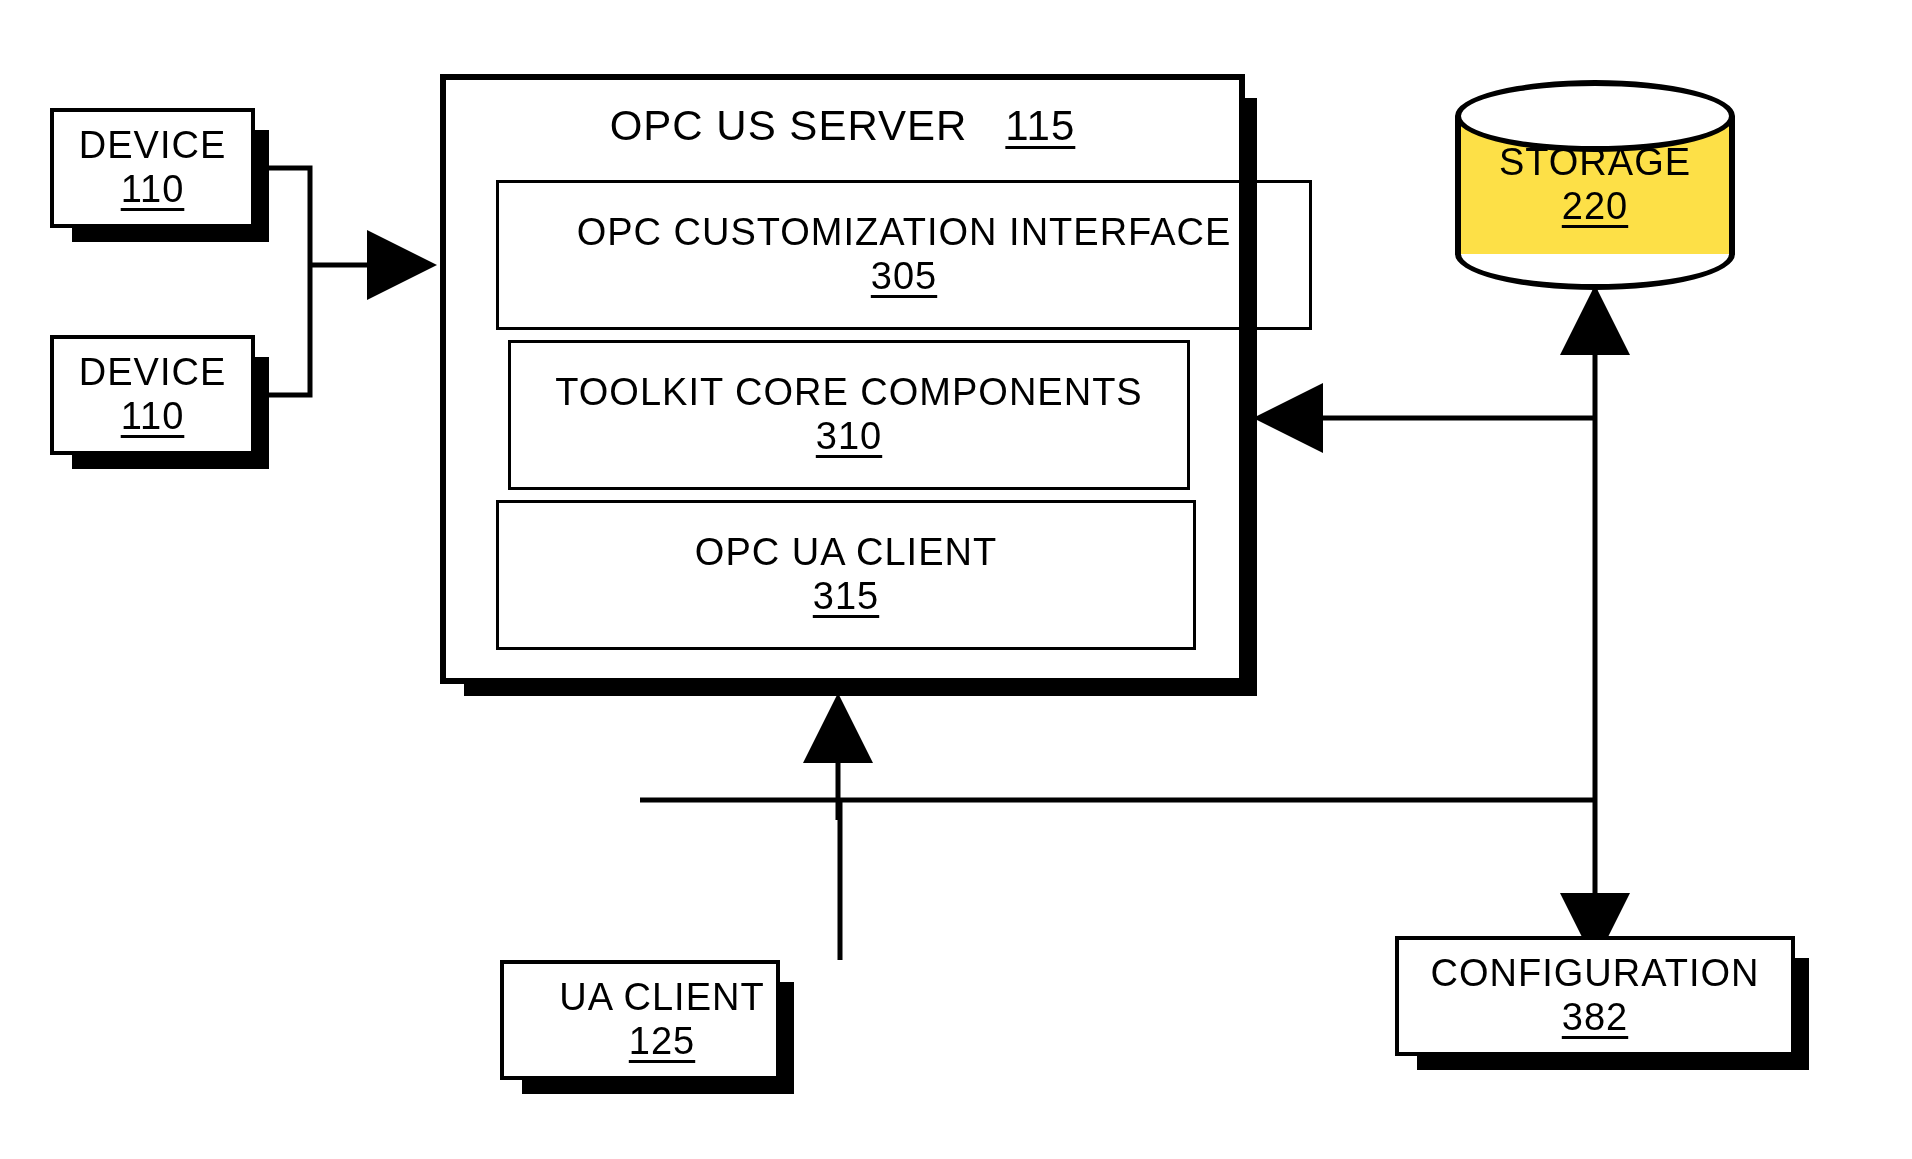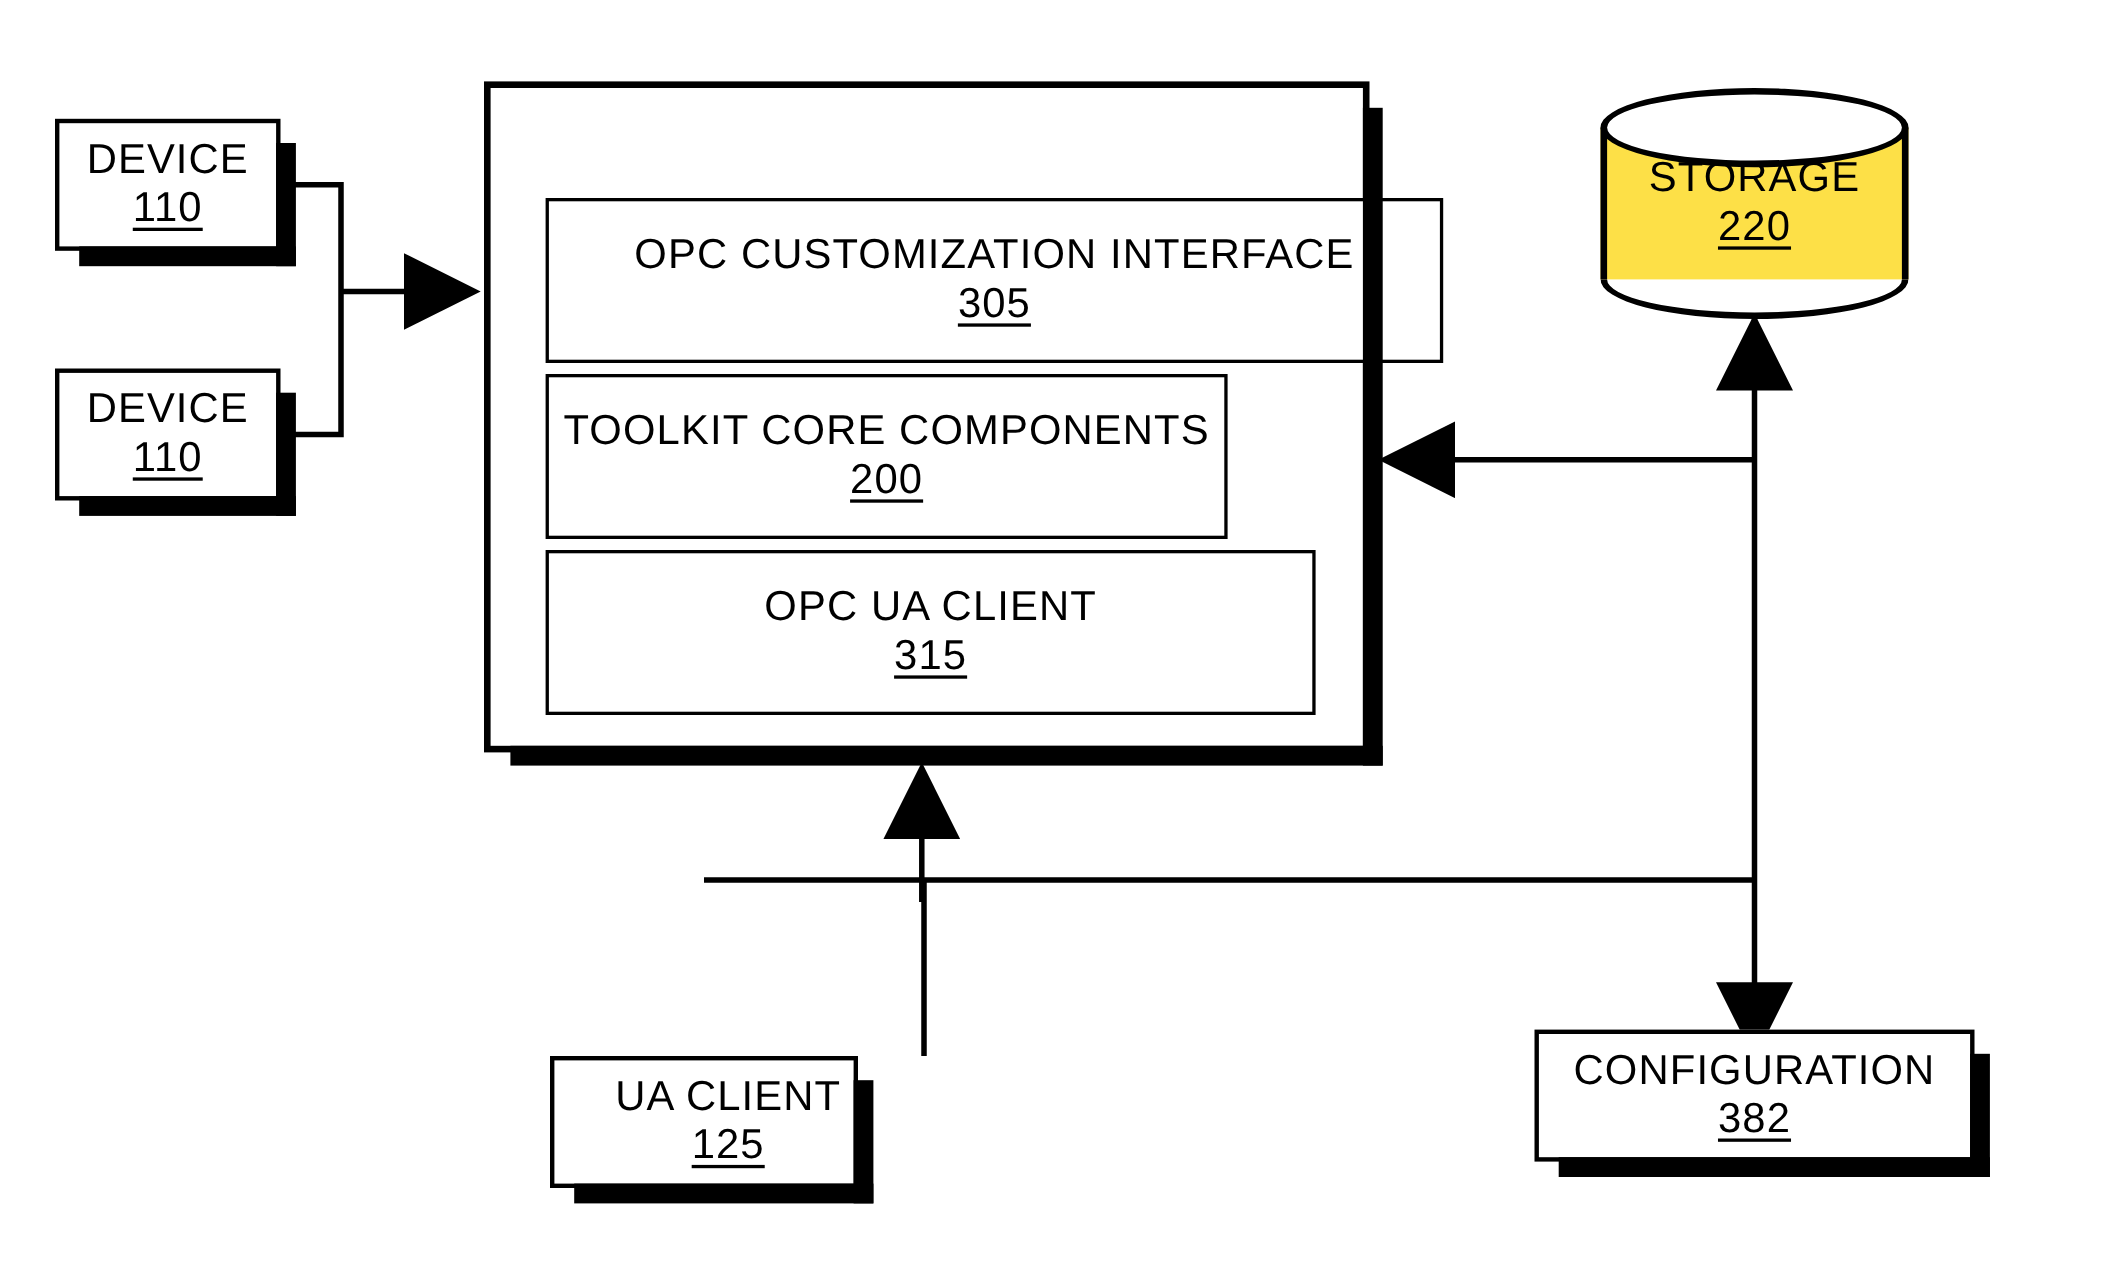--- a/index.html
+++ b/index.html
@@ -139,28 +139,32 @@
   <div class="label">DEVICE</div>
   <div class="label num">110</div>
 </div>
 
 <div class="box shadow" style="left:50px; top:335px; width:205px; height:120px;">
   <div class="label">DEVICE</div>
   <div class="label num">110</div>
 </div>
 
 <div class="box shadow" style="left:440px; top:74px; width:805px; height:610px; border-width:6px;">
+  <div class="server-title">
+    <span>OPC US SERVER</span>&nbsp;&nbsp;
+    <span class="num">115</span>
+  </div>
 
   <div class="box" style="left:50px; top:100px; width:816px; height:150px; border-width:3px;">
     <div class="label">OPC CUSTOMIZATION INTERFACE</div>
     <div class="label num">305</div>
   </div>
-  <div class="box" style="left:50px; top:260px; width:620px; height:150px; border-width:3px;">
+  <div class="box" style="left:62px; top:260px; width:682px; height:150px; border-width:3px;">
     <div class="label">TOOLKIT CORE COMPONENTS</div>
-    <div class="label num">200</div>
+    <div class="label num">310</div>
   </div>
   <div class="box" style="left:50px; top:420px; width:700px; height:150px; border-width:3px;">
     <div class="label">OPC UA CLIENT</div>
     <div class="label num">315</div>
   </div>
 </div>
 
 <div class="cyl" style="left:1455px; top:80px; width:280px; height:210px;">
   <div class="cyl-shadow"></div>
   <div class="bot"></div>

